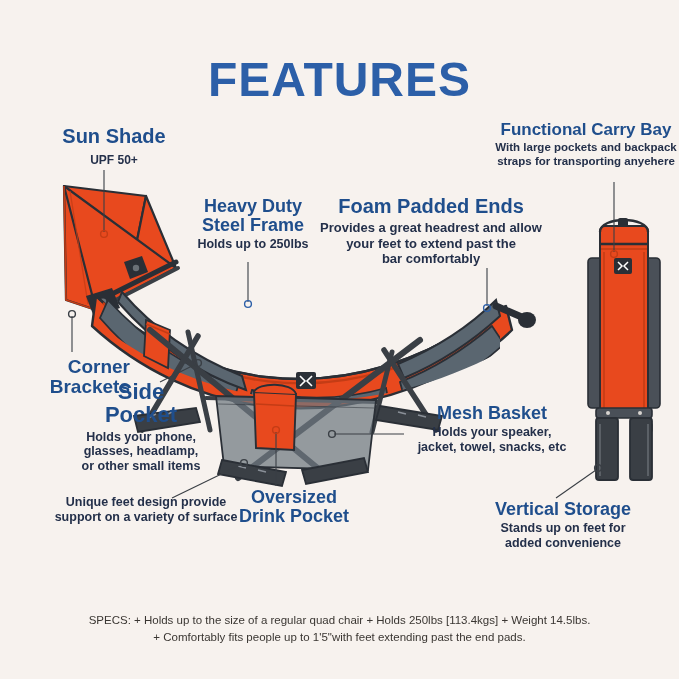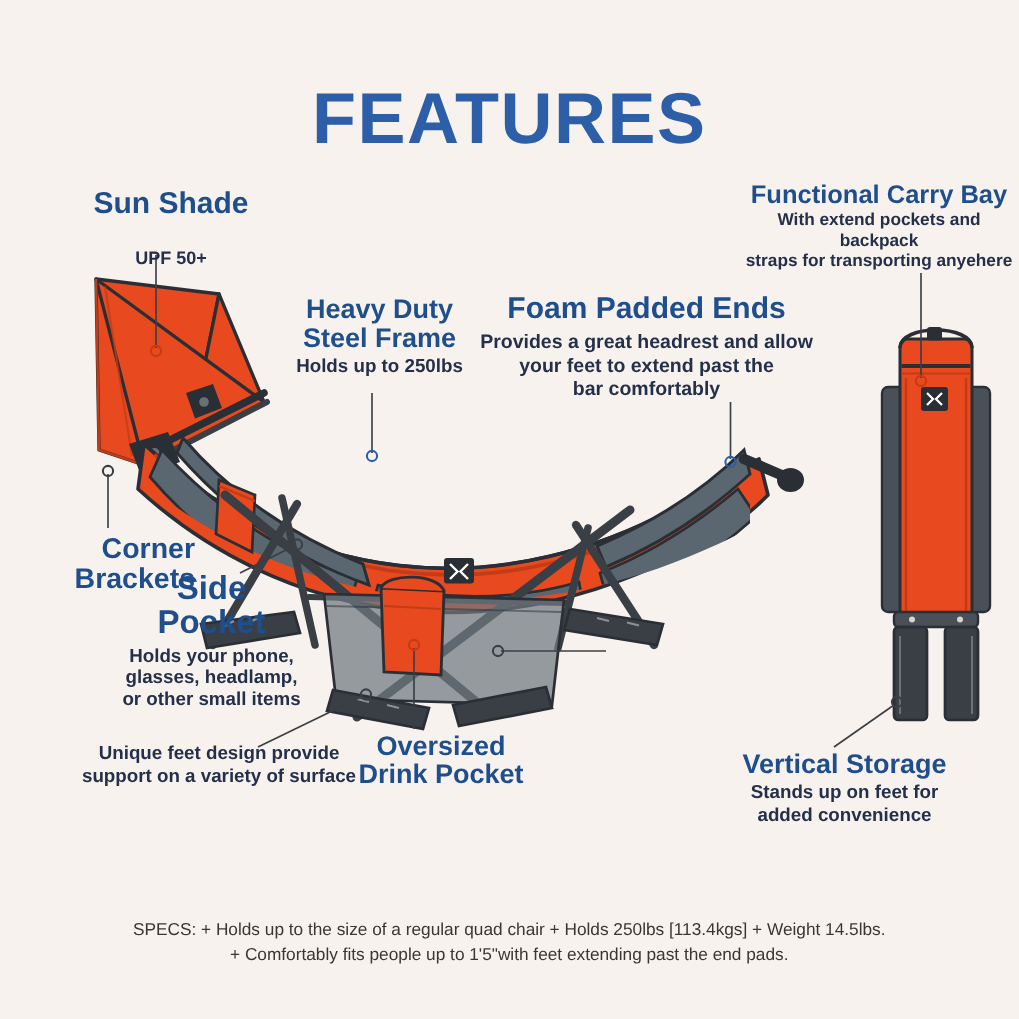--- a/index.html
+++ b/index.html
@@ -35,21 +35,21 @@
   .callout .sub{
     font-weight:bold;
     color:#24304A;
     line-height:1.18;
     white-space:pre-line;
   }
 
   
   #c-sunshade{left:34px;top:126px;width:160px;text-align:center;}
   #c-sunshade .hd{font-size:20px;}
-  #c-sunshade .sub{font-size:12px;margin-top:18px;}
+  #c-sunshade .sub{font-size:12px;margin-top:6px;}
 
   #c-frame{left:183px;top:197px;width:140px;text-align:center;}
   #c-frame .hd{font-size:18px;}
   #c-frame .sub{font-size:12.5px;margin-top:2px;}
 
   #c-foam{left:310px;top:196px;width:242px;text-align:center;}
   #c-foam .hd{font-size:20px;}
   #c-foam .sub{font-size:13px;margin-top:3px;}
 
   #c-carry{left:492px;top:121px;width:188px;text-align:center;}
@@ -272,37 +272,42 @@
 
   <div class="callout" id="c-foam">
     <div class="hd">Foam Padded Ends</div>
     <div class="sub">Provides a great headrest and allow
 your feet to extend past the
 bar comfortably</div>
   </div>
 
   <div class="callout" id="c-carry">
     <div class="hd">Functional Carry Bay</div>
-    <div class="sub">With extend pockets and backpack
+    <div class="sub">With large pockets and backpack
 straps for transporting anyehere</div>
   </div>
 
   <div class="callout" id="c-corner">
     <div class="hd">Corner
 Brackets</div>
   </div>
 
   <div class="callout" id="c-side">
     <div class="hd">Side
 Pocket</div>
     <div class="sub">Holds your phone,
 glasses, headlamp,
 or other small items</div>
   </div>
 
+  <div class="callout" id="c-mesh">
+    <div class="hd">Mesh Basket</div>
+    <div class="sub">Holds your speaker,
+jacket, towel, snacks, etc</div>
+  </div>
 
   <div class="callout" id="c-drink">
     <div class="hd">Oversized
 Drink Pocket</div>
   </div>
 
   <div class="callout" id="c-feet">
     <div class="sub">Unique feet design provide
 support on a variety of surface</div>
   </div>

